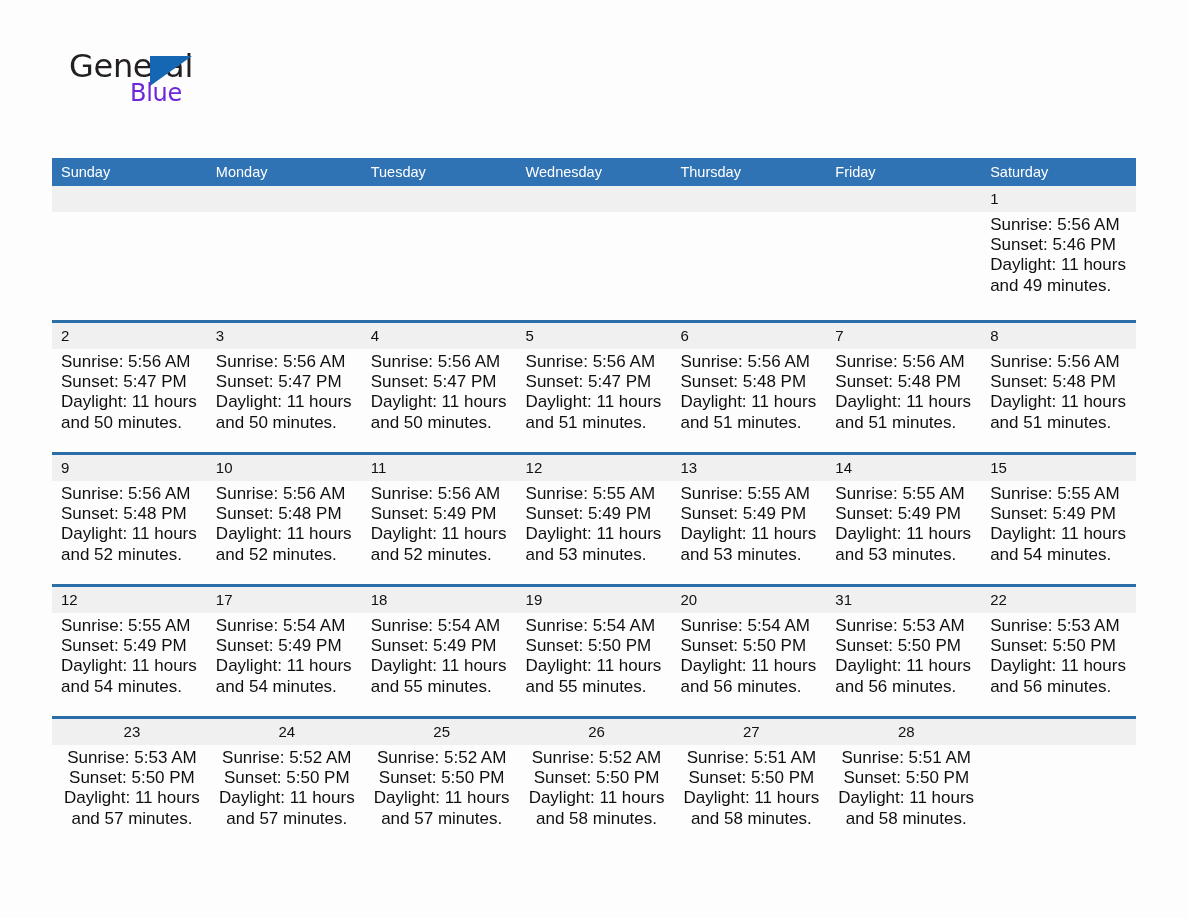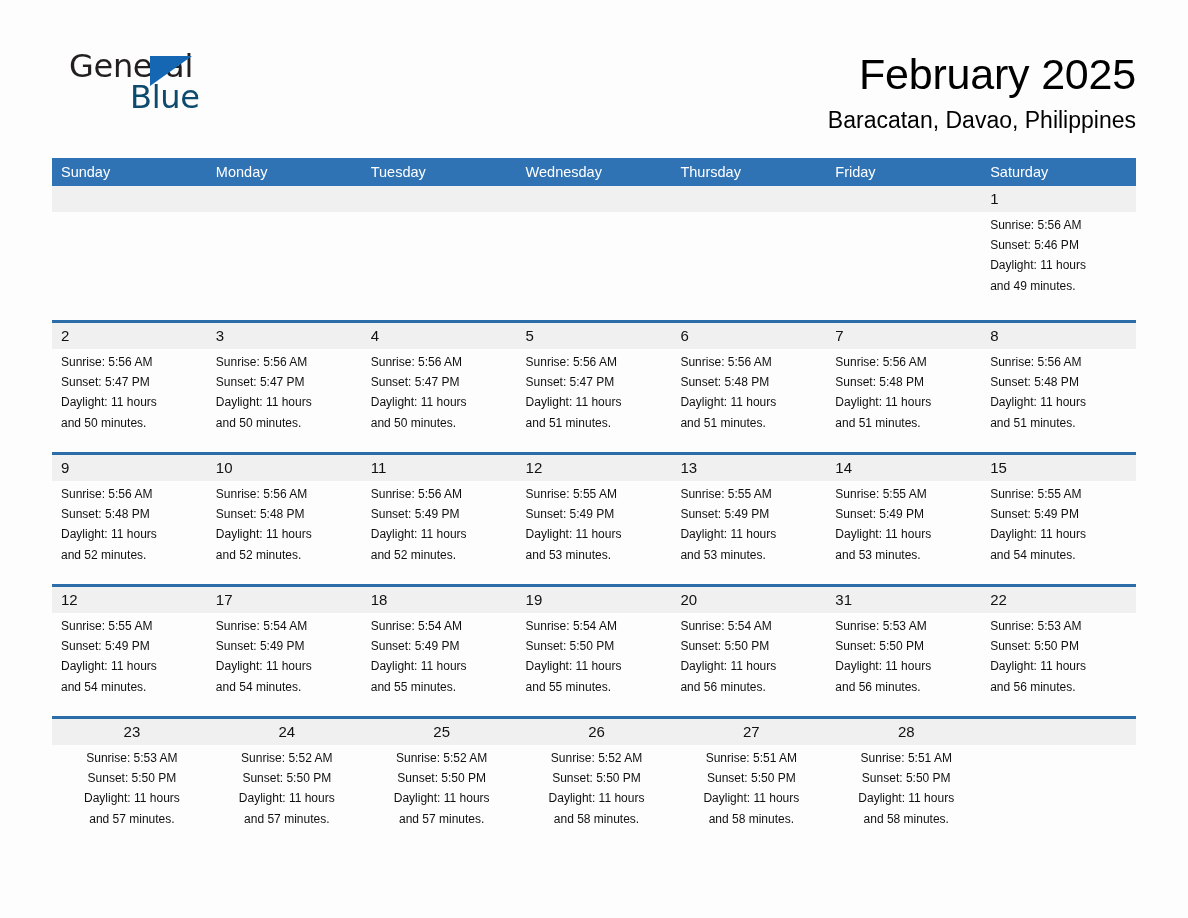--- a/index.html
+++ b/index.html
@@ -46,23 +46,23 @@
     letter-spacing: -0.3px;
     color: #231f20;
     font-family: "DejaVu Sans", sans-serif;
     font-weight: 400;
     line-height: 1;
   }
   .logo-blue {
     position: absolute;
     left: 73px;
     top: 31px;
-    font-size: 32px;
+    font-size: 24px;
     letter-spacing: -0.3px;
-    color: #0c4a6e;
+    color: #6d28d9;
     font-family: "DejaVu Sans", sans-serif;
     font-weight: 400;
     line-height: 1;
   }
   .logo-triangle {
     position: absolute;
     left: 93px;
     top: 6px;
     width: 0;
     height: 0;
@@ -162,21 +162,21 @@
   }
 
   .day-num {
     font-size: 15px;
     line-height: 26px;
     height: 26px;
     color: #111;
   }
 
   .day-info {
-    font-size: 12px;
+    font-size: 17px;
     line-height: 20.2px;
     color: #101010;
     padding-top: 3px;
     white-space: pre-line;
   }
 
   .day-cell.empty .day-num,
   .day-cell.empty .day-info {
     visibility: hidden;
   }
@@ -187,24 +187,20 @@
 <div class="page">
 
   <div class="header">
 
     <div class="logo">
       <span class="logo-general">General</span>
       <span class="logo-triangle"></span>
       <span class="logo-blue">Blue</span>
     </div>
 
-    <div class="title-block">
-      <div class="month-title">February 2025</div>
-      <div class="location-title">Baracatan, Davao, Philippines</div>
-    </div>
 
   </div>
 
   <div class="calendar">
 
     <div class="cal-row dow-row">
       <div class="dow-cell">Sunday</div>
       <div class="dow-cell">Monday</div>
       <div class="dow-cell">Tuesday</div>
       <div class="dow-cell">Wednesday</div>

